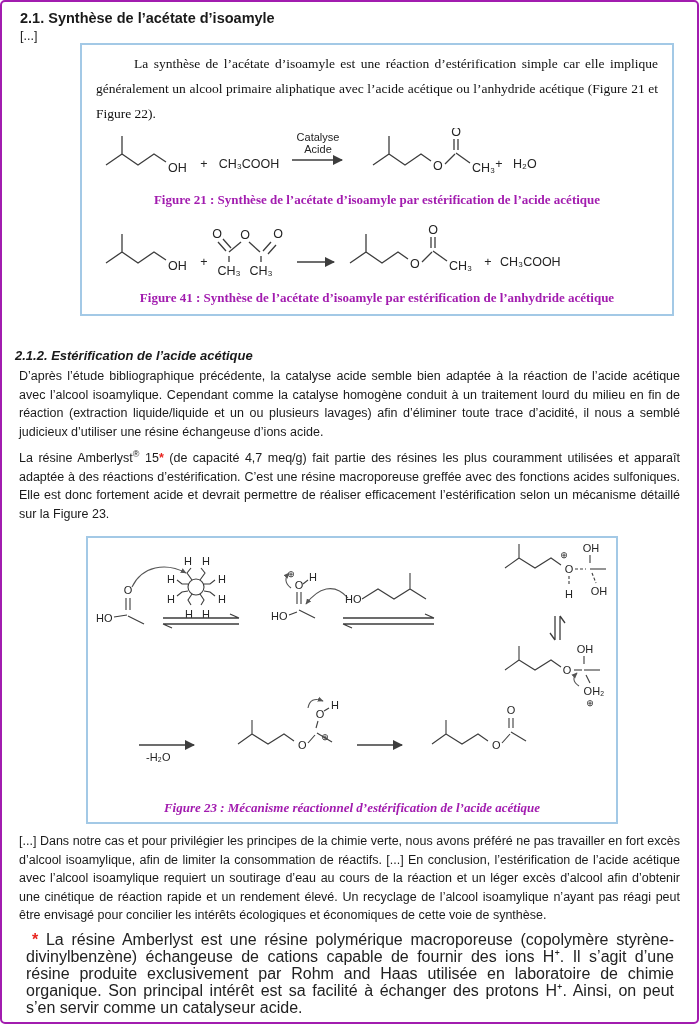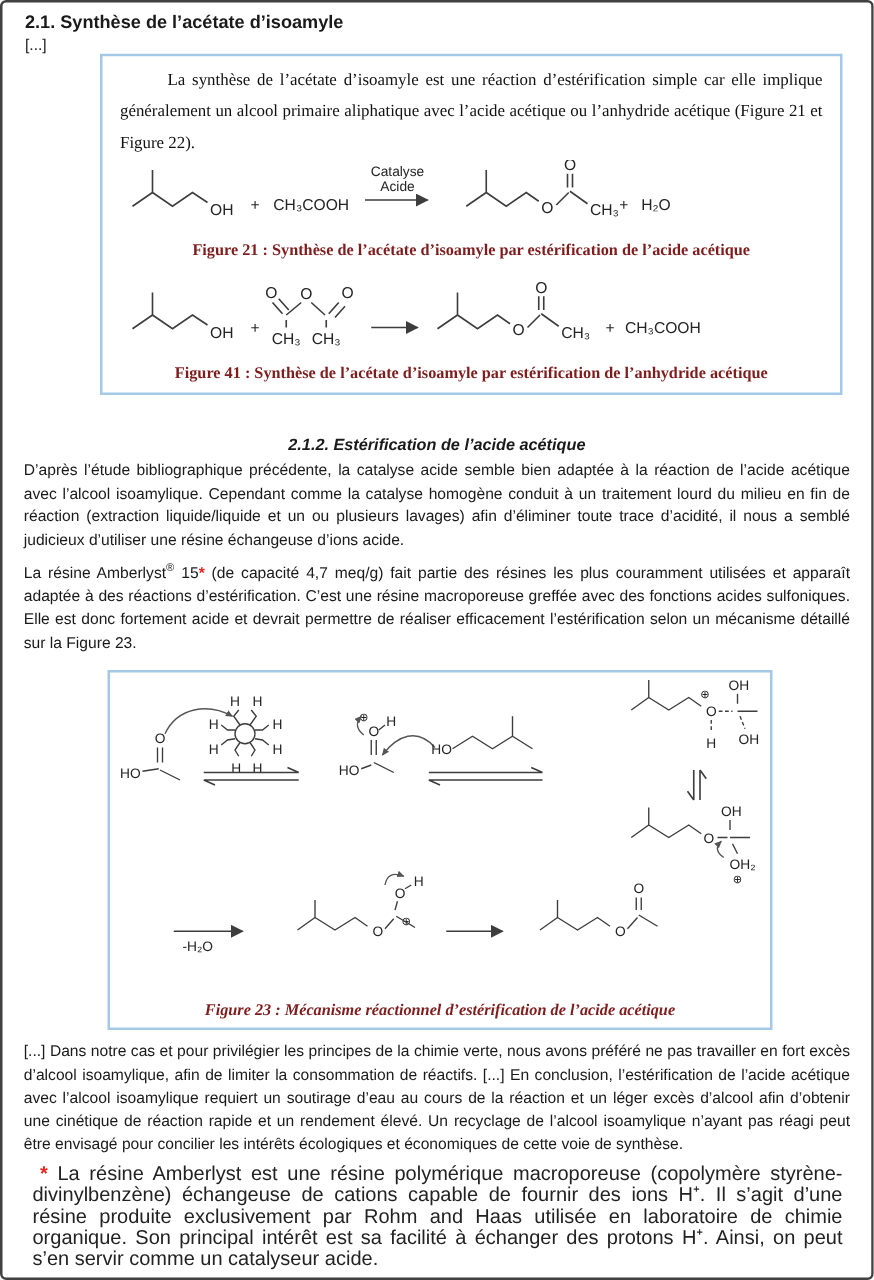--- a/index.html
+++ b/index.html
@@ -1,35 +1,35 @@
 <!DOCTYPE html>
 <html><head>
 <meta charset="utf-8">
 <style>
   html,body{margin:0;padding:0;background:#fff;}
   .page{
     position:relative;width:699px;height:1024px;box-sizing:border-box;
-    background:#fff;border:2px solid #404040;border-radius:5px;
+    background:#fff;border:2px solid #a21caf;border-radius:5px;
     padding:8px 13px 8px 13px;overflow:hidden;
     font-family:"Liberation Sans",sans-serif;color:#1a1a1a;
   }
   .h1{font-size:14.5px;font-weight:bold;margin:0 0 0 5px;}
   .ellipsis{font-size:12.5px;margin:3px 0 0 5px;}
   .bluebox{box-sizing:border-box;border:2px solid #a3c9e6;background:#fff;}
   .box1{width:594px;margin:0 0 0 65px;padding:6px 14px 8px 14px;}
   .box2{width:532px;margin:13px 0 0 71px;padding:4px 2px 6px 2px;}
   .serif-intro{
     font-family:"Liberation Serif",serif;font-size:13.5px;line-height:25px;
     text-align:justify;text-indent:38px;margin:0 0 2px 0;color:#111;
   }
   .caption{
     font-family:"Liberation Serif",serif;font-size:13px;font-weight:bold;
-    text-align:center;margin:0;color:#7f1d1d;
-  }
-  .h2{font-size:13px;font-weight:bold;font-style:italic;margin:32px 0 2px 0;text-align:center;}
+    text-align:center;margin:0;color:#a21caf;
+  }
+  .h2{font-size:13px;font-weight:bold;font-style:italic;margin:32px 0 2px 0;}
   .body-p{font-size:12.5px;line-height:18.5px;text-align:justify;margin:4px;}
   .closing{margin-top:8px;}
   .footnote{
     font-size:16px;line-height:17px;text-align:justify;
     margin:6px 10px 0 11px;text-indent:6px;color:#222;
   }
   .red{color:#e8251f;font-weight:bold;}
   .sup{vertical-align:super;font-size:9px;}
   svg{display:block;}
   svg text{font-family:"Liberation Sans",sans-serif;fill:#242424;}

